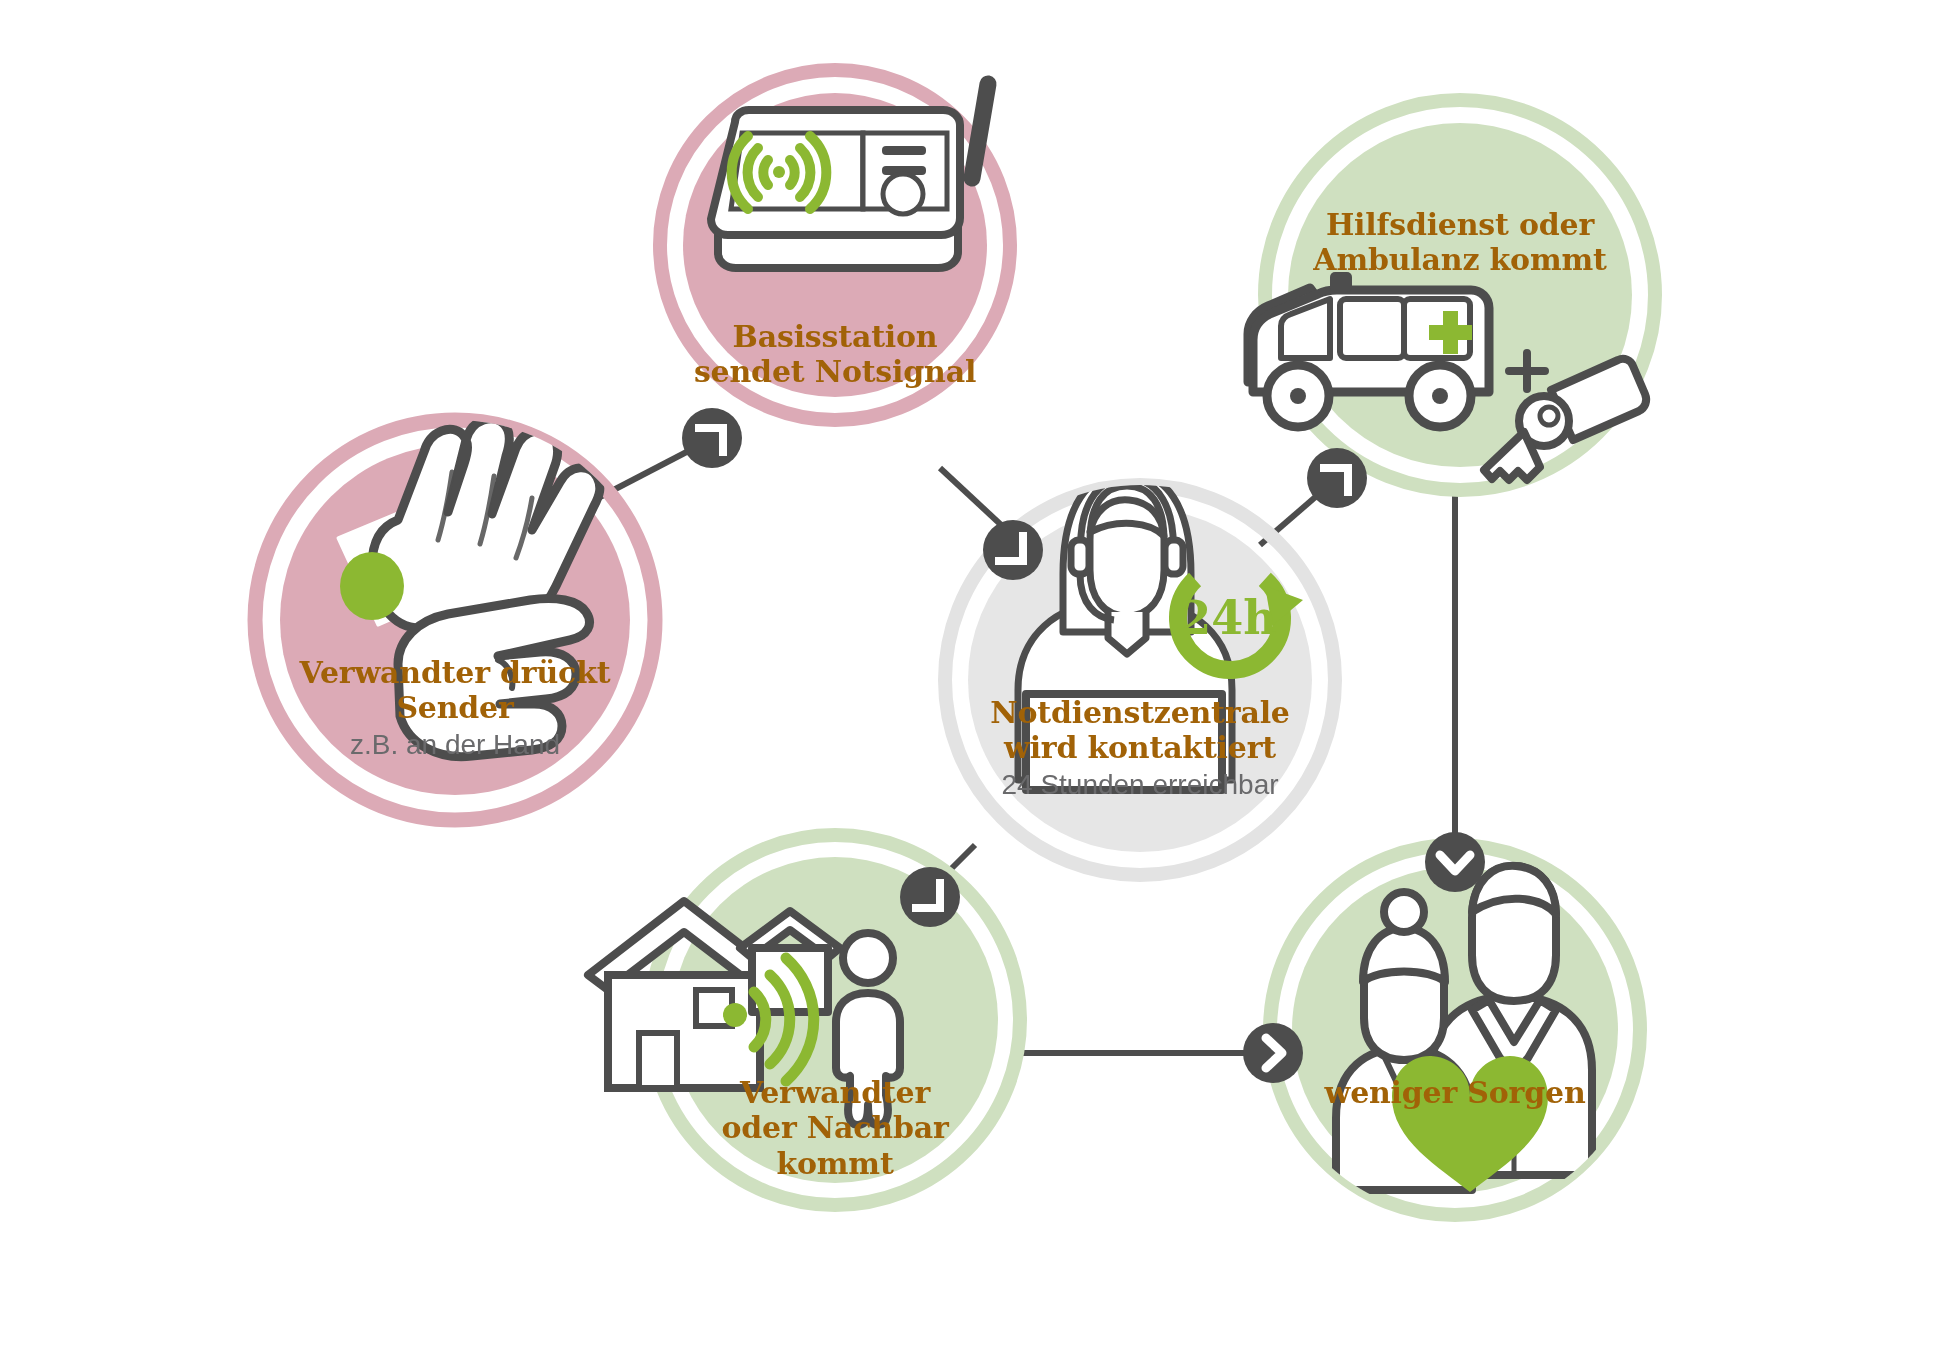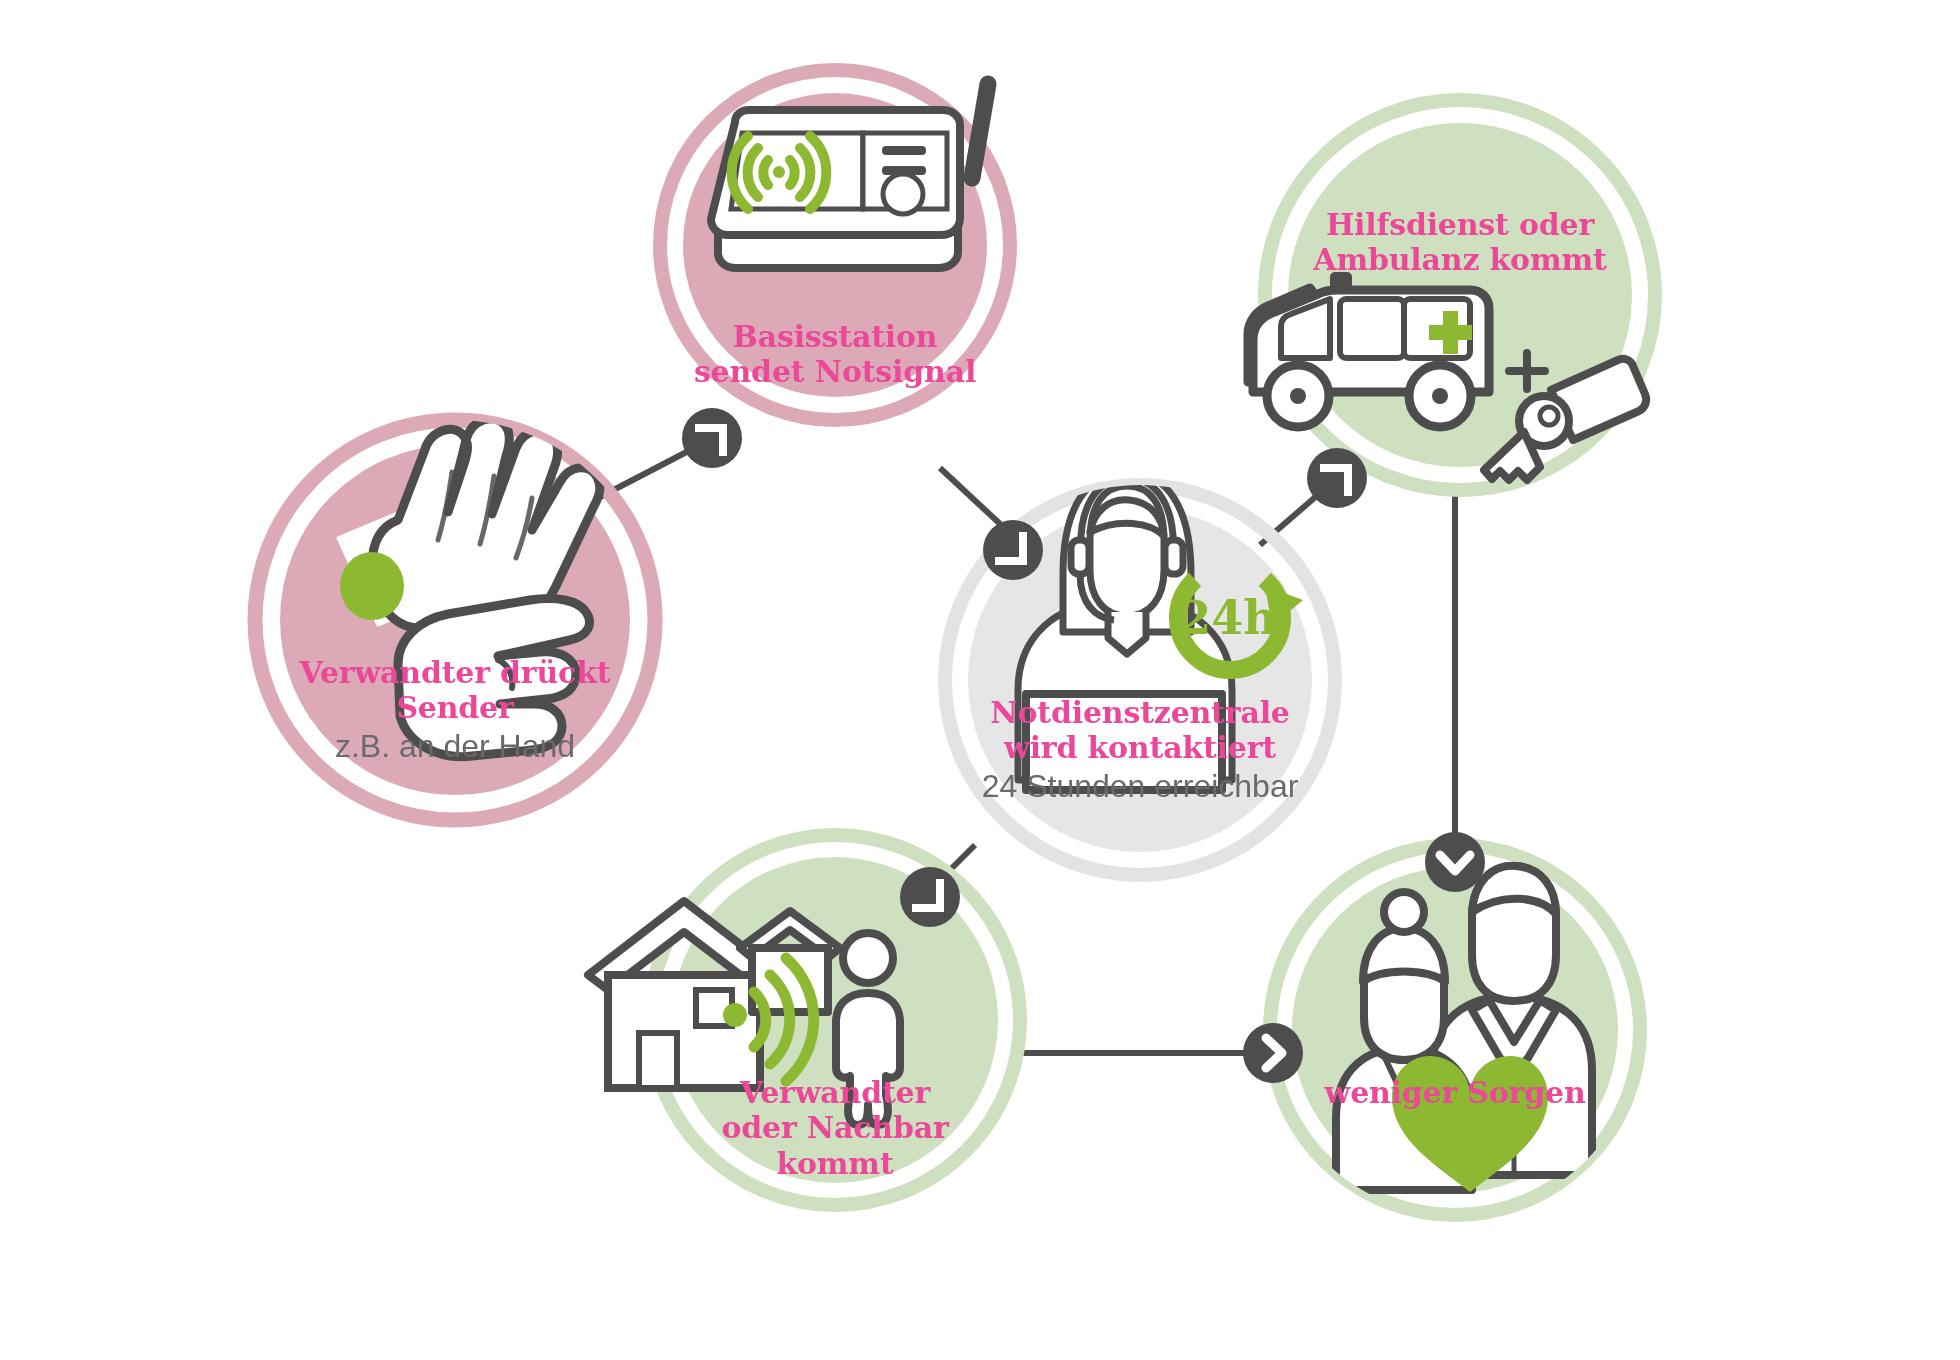--- a/index.html
+++ b/index.html
@@ -28,29 +28,29 @@
   }
   .node-label {
     position: absolute;
     text-align: center;
     line-height: 1.18;
     pointer-events: none;
   }
   .node-title {
     font-family: "DejaVu Serif", serif;
     font-weight: bold;
-    color: #ec4899;
+    color: #a16207;
     font-size: 30px;
     letter-spacing: -0.2px;
   }
   .node-sub {
     font-family: "Liberation Sans", sans-serif;
     font-weight: normal;
     color: #6a6a6c;
-    font-size: 32px;
+    font-size: 28px;
     margin-top: 2px;
   }
   .badge-24h-text {
     font-family: "DejaVu Serif", serif;
     font-weight: bold;
     fill: #8cb832;
   }
 </style>
 </head>
 <body>

